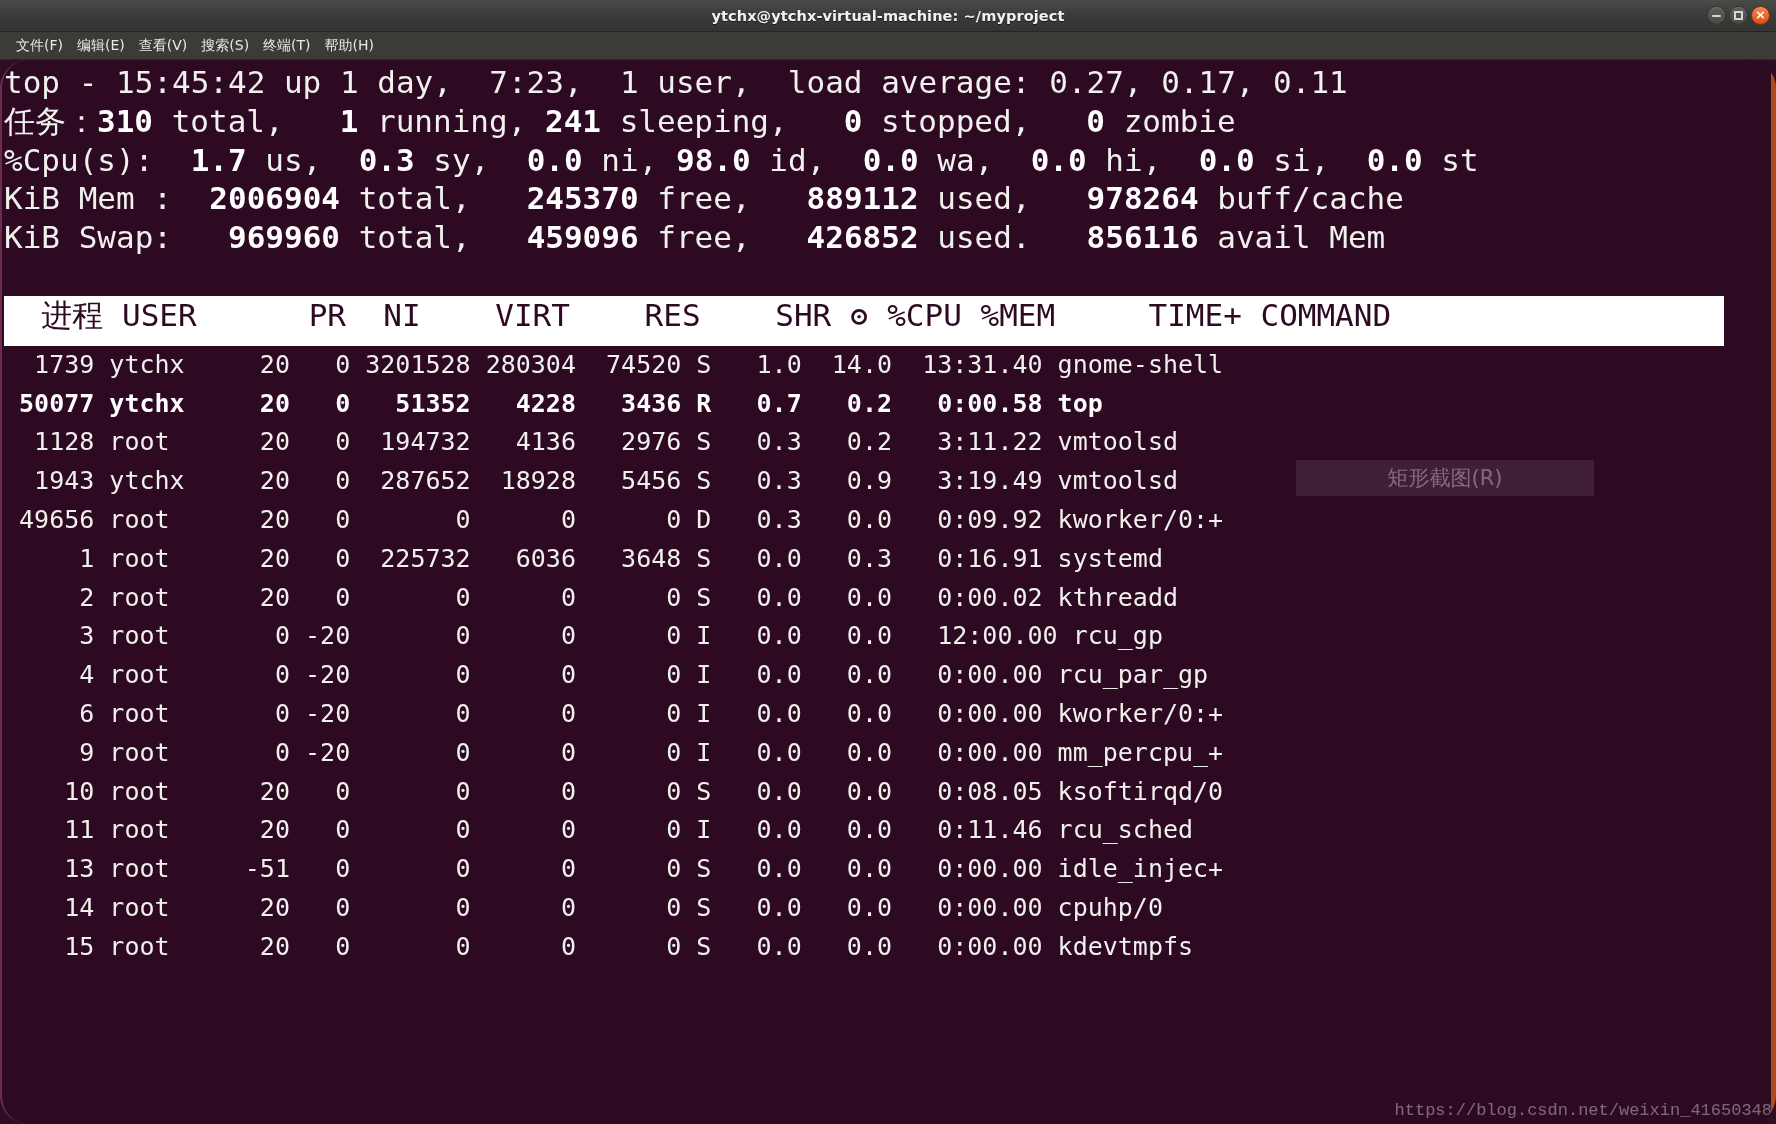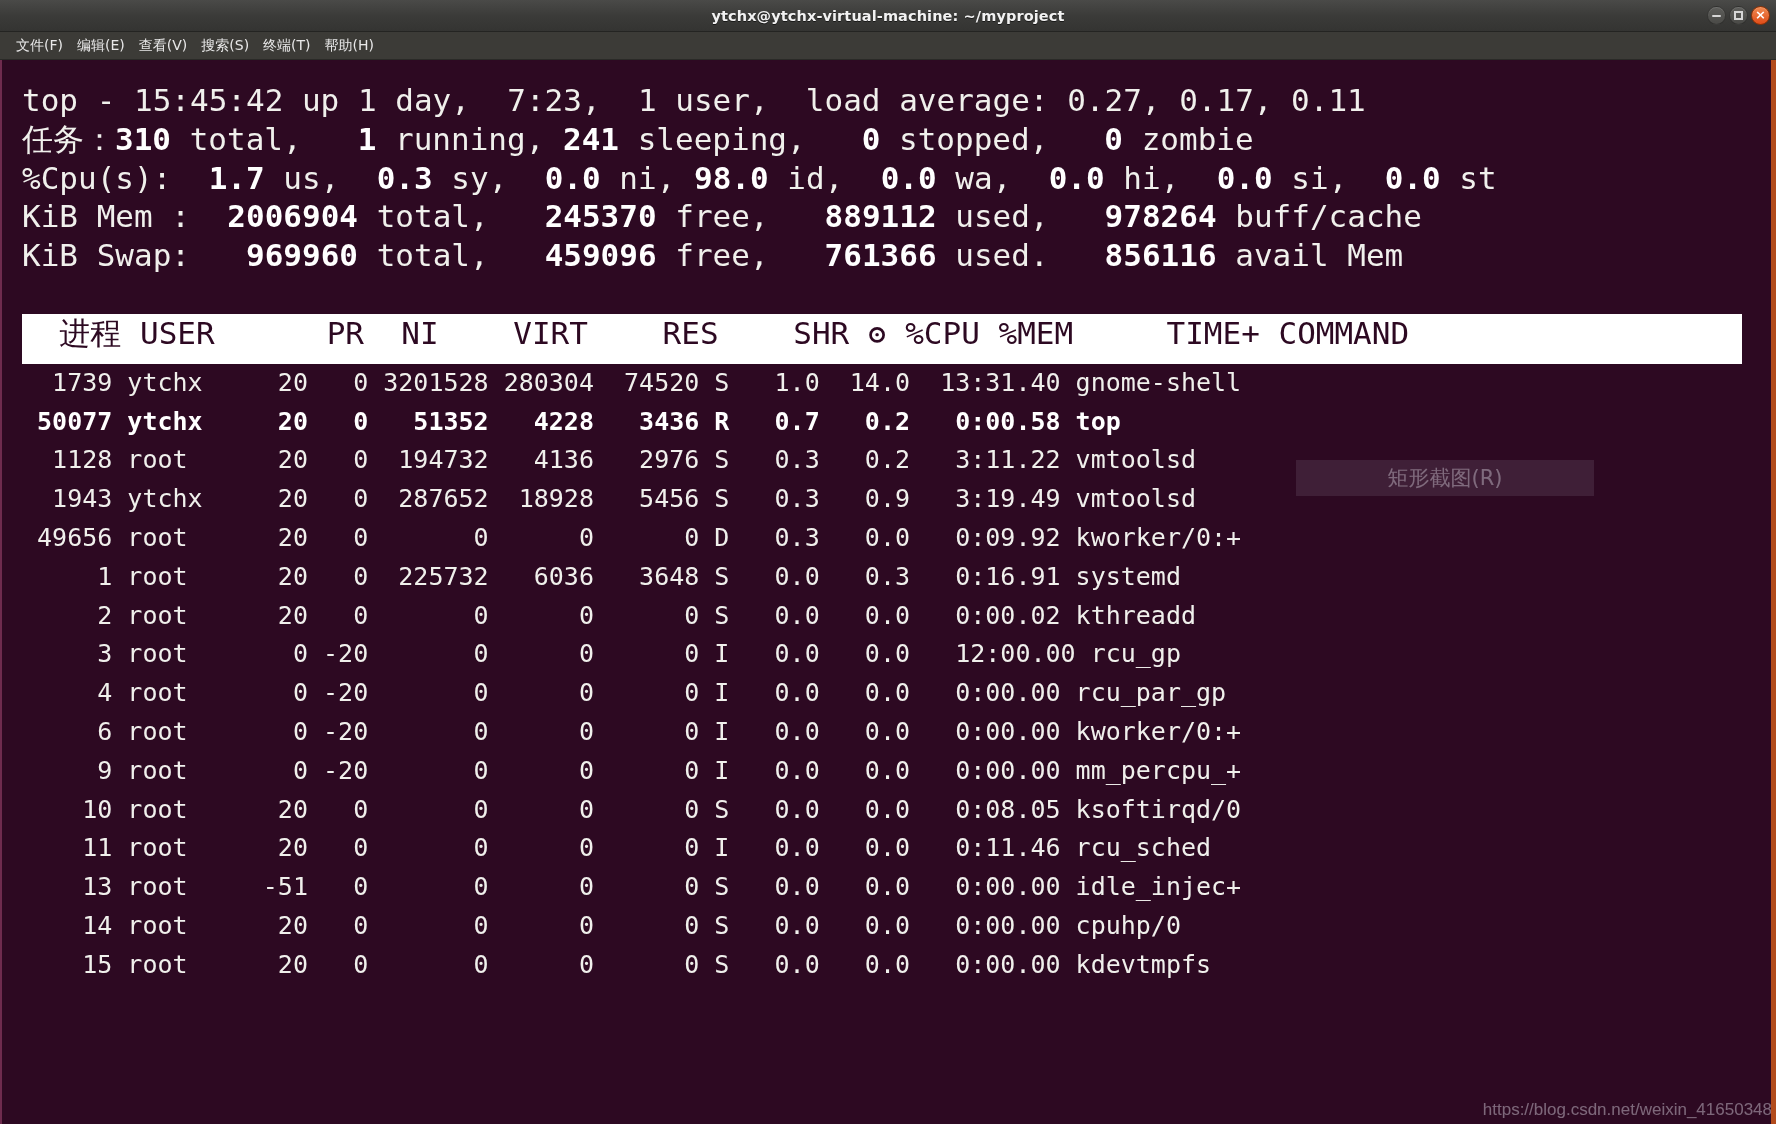--- a/index.html
+++ b/index.html
@@ -84,21 +84,22 @@
     cursor: default;
   }
 
   
   .terminal {
     position: relative;
     flex: 1;
     background: #2d0922;
     border-left: 2px solid #6e2b4e;
     overflow: hidden;
-    padding: 18px;
+    padding: 0;
+    border-radius: 28px;
   }
   .term-inner {
     position: relative;
     padding: 3px 0 0 2px;
   }
 
   .line {
     height: 38.8px;
     line-height: 38.8px;
     white-space: pre;
@@ -145,21 +146,21 @@
     text-align: center;
     pointer-events: none;
     white-space: nowrap;
   }
 
   
   .watermark {
     position: absolute;
     right: 4px; bottom: 4px;
     color: rgba(225,220,230,.45);
-    font-family: Liberation Sans, sans-serif;
+    font-family: Liberation Mono, monospace;
     font-size: 17px;
     white-space: nowrap;
     pointer-events: none;
     margin-top: 47px;
   }
 
   
   .right-edge {
     position: absolute;
     right: 0; top: 0; bottom: 0;
@@ -200,21 +201,21 @@
     <div class="term-inner">
 
       <div class="line"><span>top - 15:45:42 up 1 day,  7:23,  1 user,  load average: 0.27, 0.17, 0.11</span></div>
 
       <div class="line"><span>任务：</span><b>310</b> <span>total,</span>   <b>1</b> <span>running,</span> <b>241</b> <span>sleeping,</span>   <b>0</b> <span>stopped,</span>   <b>0</b> <span>zombie</span></div>
 
       <div class="line"><span>%Cpu(s):</span>  <b>1.7</b> <span>us,</span>  <b>0.3</b> <span>sy,</span>  <b>0.0</b> <span>ni,</span> <b>98.0</b> <span>id,</span>  <b>0.0</b> <span>wa,</span>  <b>0.0</b> <span>hi,</span>  <b>0.0</b> <span>si,</span>  <b>0.0</b> <span>st</span></div>
 
       <div class="line"><span>KiB Mem :</span>  <b>2006904</b> <span>total,</span>   <b>245370</b> <span>free,</span>   <b>889112</b> <span>used,</span>   <b>978264</b> <span>buff/cache</span></div>
 
-      <div class="line"><span>KiB Swap:</span>   <b>969960</b> <span>total,</span>   <b>459096</b> <span>free,</span>   <b>761366</b> <span>used.</span>   <b>856116</b> <span>avail Mem</span></div>
+      <div class="line"><span>KiB Swap:</span>   <b>969960</b> <span>total,</span>   <b>459096</b> <span>free,</span>   <b>426852</b> <span>used.</span>   <b>856116</b> <span>avail Mem</span></div>
 
       <div class="blank"></div>
 
       <div class="header-row">  进程 USER      PR  NI    VIRT    RES    SHR ʘ %CPU %MEM     TIME+ COMMAND</div>
 
       <div id="rows">
           <div class="prow">  1739 ytchx     20   0 3201528 280304  74520 S   1.0  14.0  13:31.40 gnome-shell</div>
           <div class="prow bold"> 50077 ytchx     20   0   51352   4228   3436 R   0.7   0.2   0:00.58 top</div>
           <div class="prow">  1128 root      20   0  194732   4136   2976 S   0.3   0.2   3:11.22 vmtoolsd</div>
           <div class="prow">  1943 ytchx     20   0  287652  18928   5456 S   0.3   0.9   3:19.49 vmtoolsd</div>

